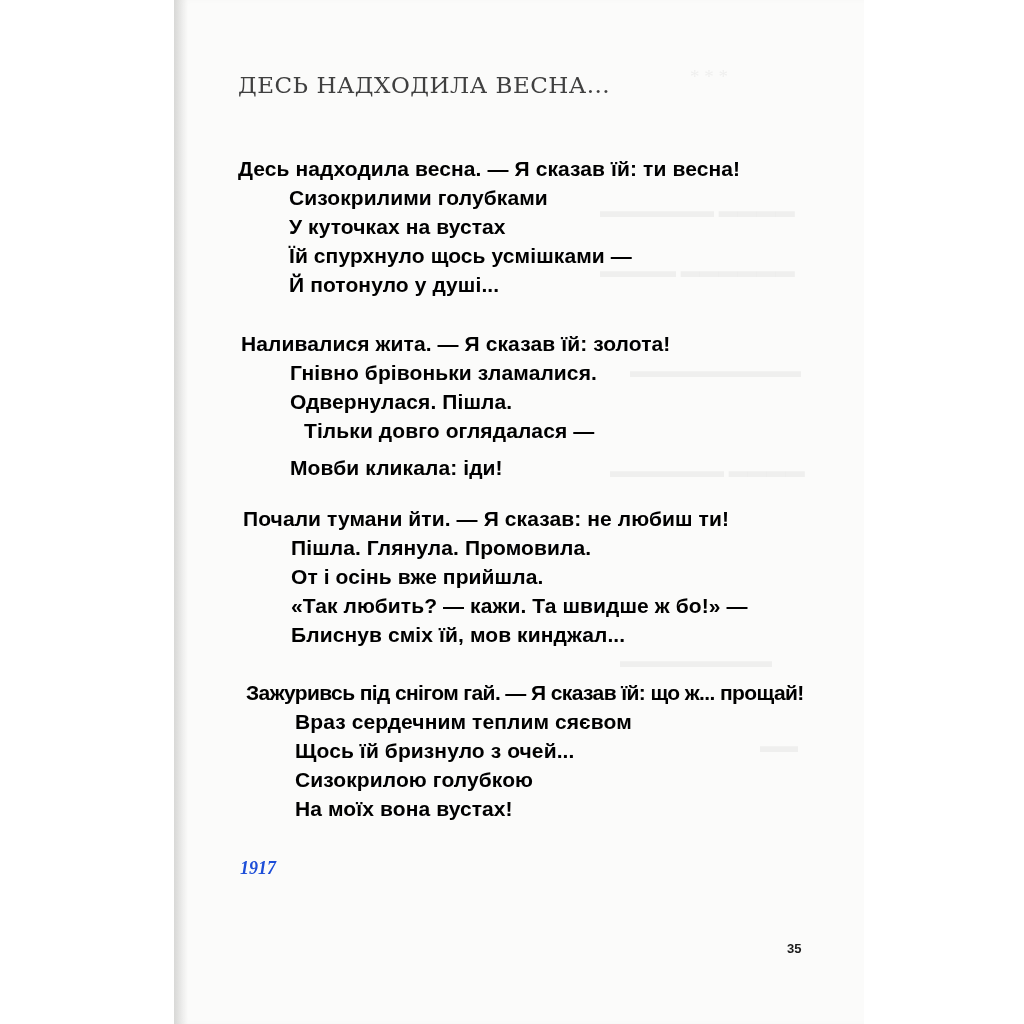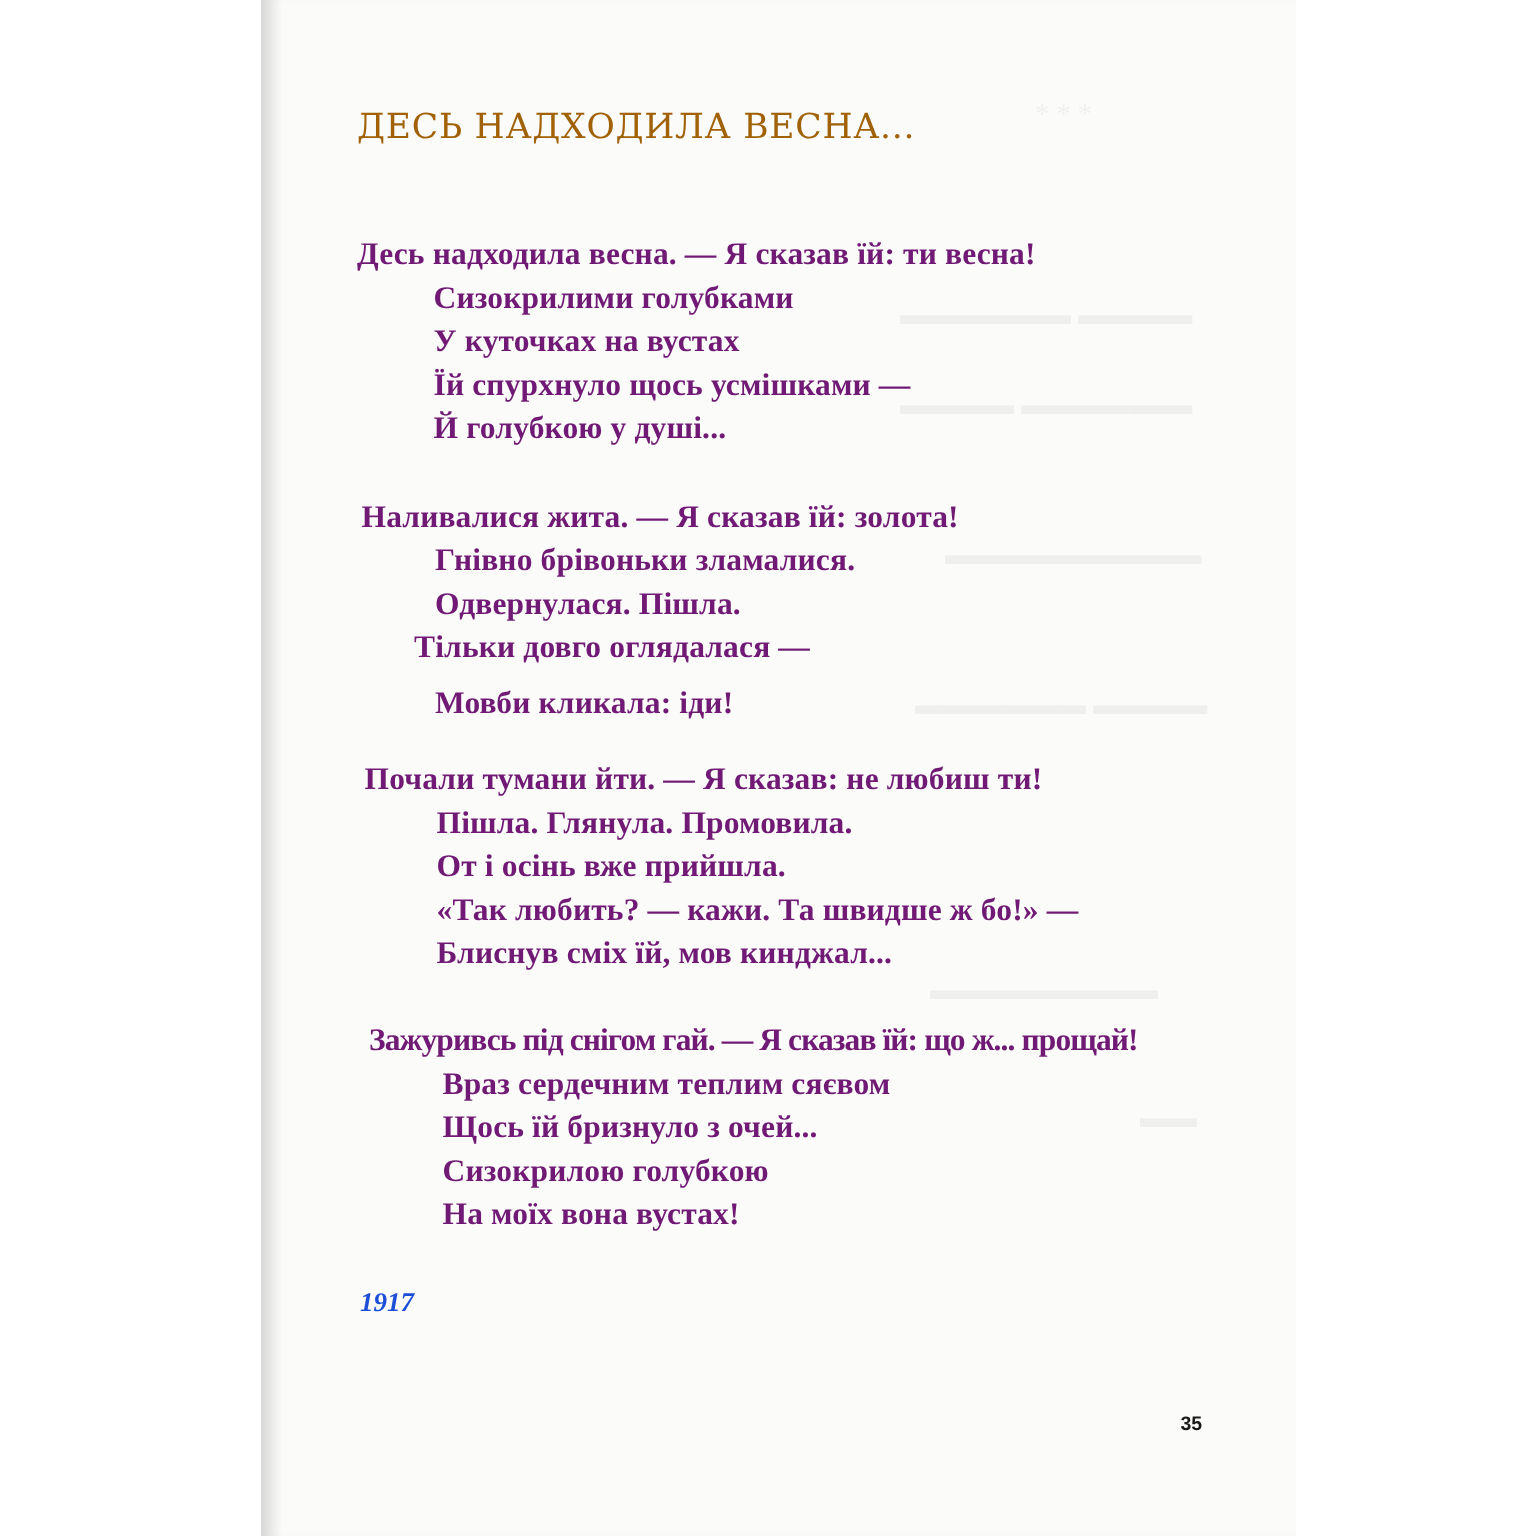--- a/index.html
+++ b/index.html
@@ -42,30 +42,30 @@
     transform: scaleX(-1);
     pointer-events: none;
   }
   .title {
     position: absolute;
     left: 238px;
     top: 72px;
     font-family: "DejaVu Serif", serif;
     font-size: 23px;
     letter-spacing: 0.5px;
-    color: #a16207;
+    color: #404040;
     font-weight: normal;
     white-space: nowrap;
   }
   .line {
     position: absolute;
-    font-family: Liberation Serif, serif;
+    font-family: Liberation Sans, sans-serif;
     font-weight: bold;
     font-size: 21px;
-    color: #701a75;
+    color: #000000;
     white-space: nowrap;
     letter-spacing: 0.1px;
   }
   .date {
     position: absolute;
     left: 240px;
     top: 858px;
     font-family: "Liberation Serif", serif;
     font-style: italic;
     font-weight: bold;
@@ -97,28 +97,28 @@
   <div class="ghost" style="left:620px; top:650px;">▬▬▬▬▬▬▬▬</div>
   <div class="ghost" style="left:760px; top:735px;">▬▬</div>
 
   <div class="title">ДЕСЬ НАДХОДИЛА ВЕСНА...</div>
 
   <div>
     <div class="line" style="left:238px; top:157px;">Десь надходила весна. — Я сказав їй: ти весна!</div>
     <div class="line" style="left:289px; top:186px;">Сизокрилими голубками</div>
     <div class="line" style="left:289px; top:215px;">У куточках на вустах</div>
     <div class="line" style="left:289px; top:244px;">Їй спурхнуло щось усмішками —</div>
-    <div class="line" style="left:289px; top:273px;">Й голубкою у душі...</div>
+    <div class="line" style="left:289px; top:273px;">Й потонуло у душі...</div>
   </div>
 
   <div>
     <div class="line" style="left:241px; top:332px;">Наливалися жита. — Я сказав їй: золота!</div>
     <div class="line" style="left:290px; top:361px;">Гнівно брівоньки зламалися.</div>
     <div class="line" style="left:290px; top:390px;text-align:center;">Одвернулася. Пішла.</div>
-    <div class="line" style="left:276px; top:419px;">Тільки довго оглядалася —</div>
+    <div class="line" style="left:304px; top:419px;">Тільки довго оглядалася —</div>
     <div class="line" style="left:290px; top:456px;">Мовби кликала: іди!</div>
   </div>
 
   <div>
     <div class="line" style="left:243px; top:507px;">Почали тумани йти. — Я сказав: не любиш ти!</div>
     <div class="line" style="left:291px; top:536px;">Пішла. Глянула. Промовила.</div>
     <div class="line" style="left:291px; top:565px;">От і осінь вже прийшла.</div>
     <div class="line" style="left:291px; top:594px;">«Так любить? — кажи. Та швидше ж бо!» —</div>
     <div class="line" style="left:291px; top:623px;">Блиснув сміх їй, мов кинджал...</div>
   </div>

